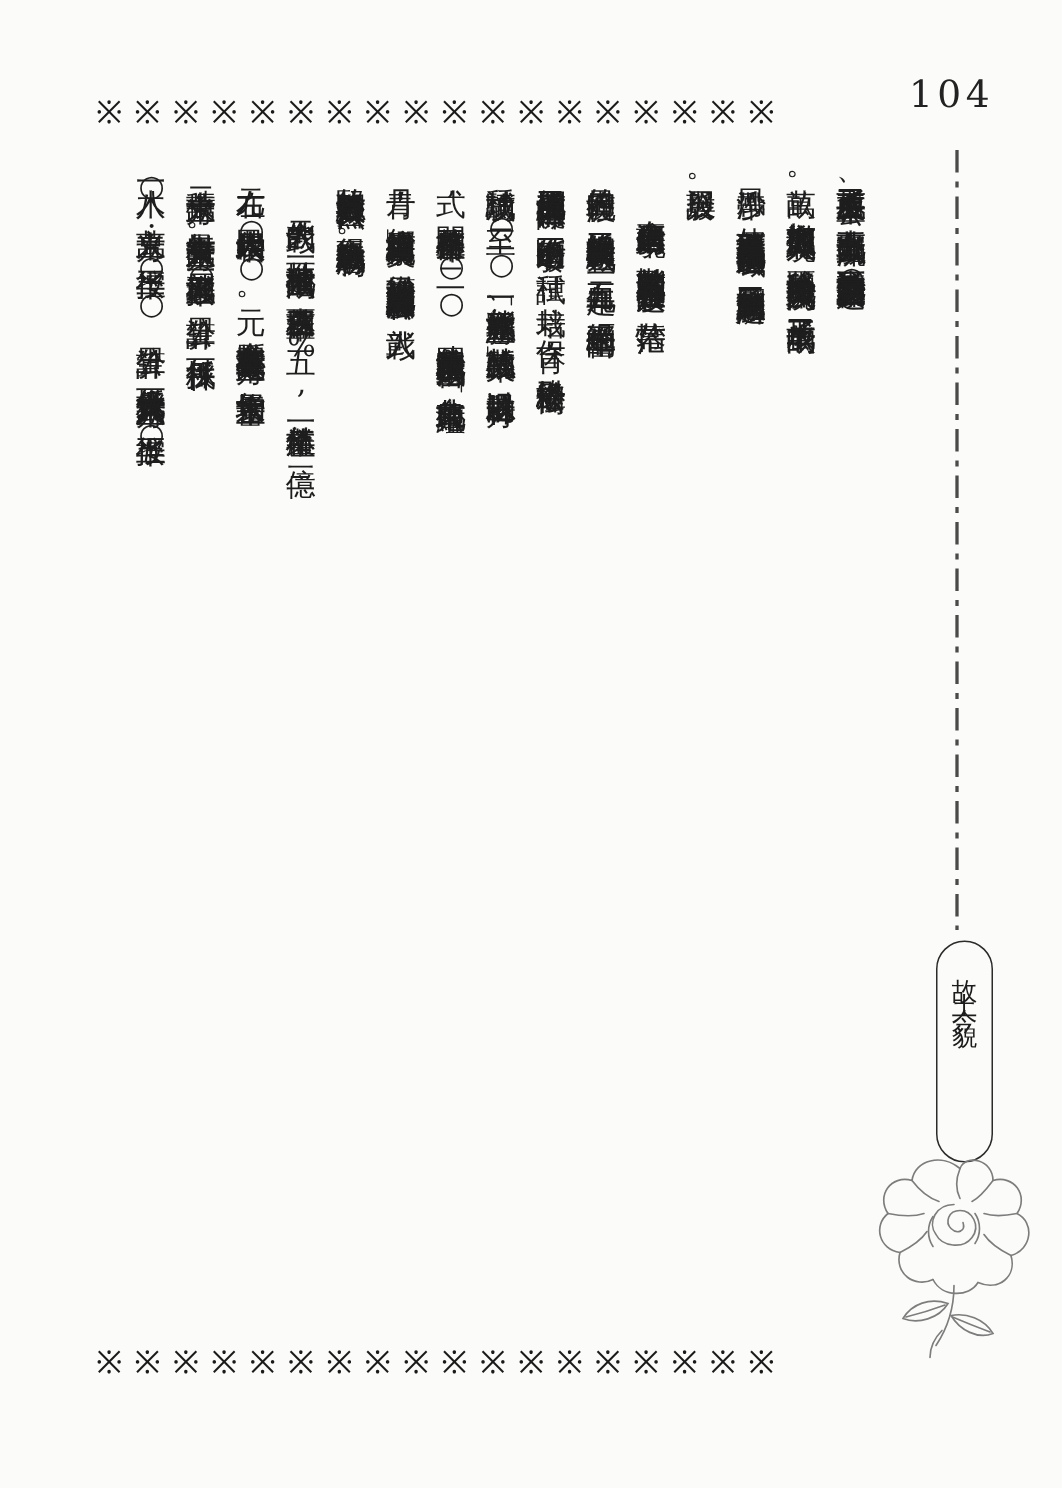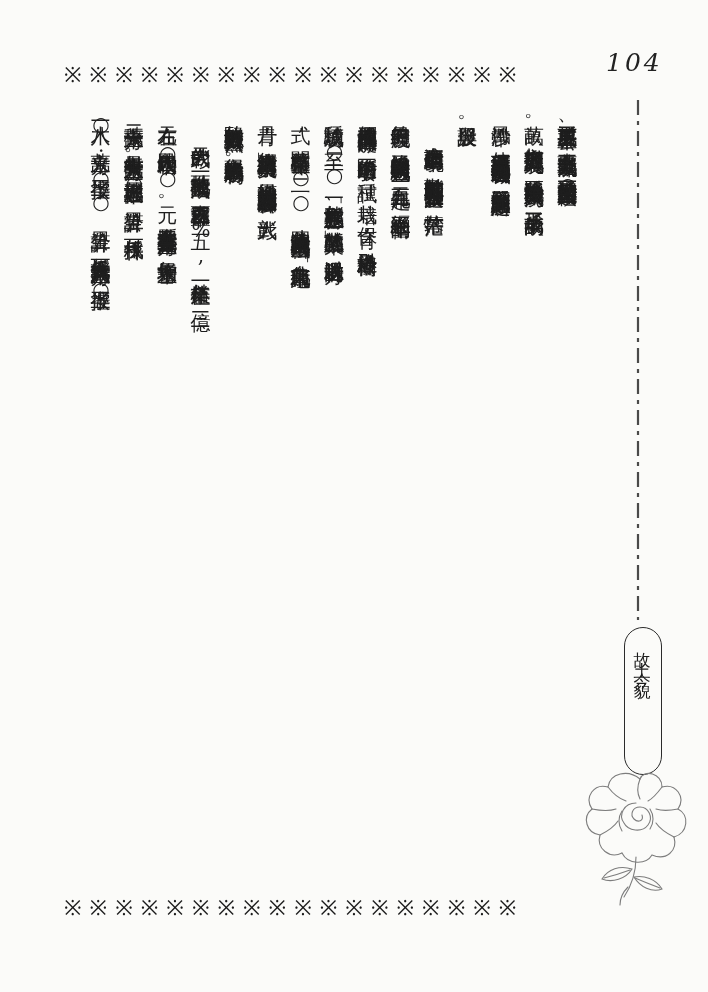--- a/index.html
+++ b/index.html
@@ -15,21 +15,20 @@
   .border-row{
     position:absolute;left:64px;width:530px;
     font-size:21px;letter-spacing:8px;white-space:nowrap;
     color:#1a1a1a;overflow:hidden;
   }
   #top-border{top:60px;}
   #bottom-border{top:893px;}
   #page-number{
     position:absolute;top:48px;left:606px;
     font-size:25px;letter-spacing:3px;color:#222;
-    font-style:italic;
   }
   #divider{position:absolute;left:634px;top:100px;}
   #side-label{
     position:absolute;left:624px;top:627px;
     width:38px;height:148px;
     border:1.6px solid #2b2b2b;border-radius:19px;
     box-sizing:border-box;
     display:flex;justify-content:center;
   }
   #side-label-text{

